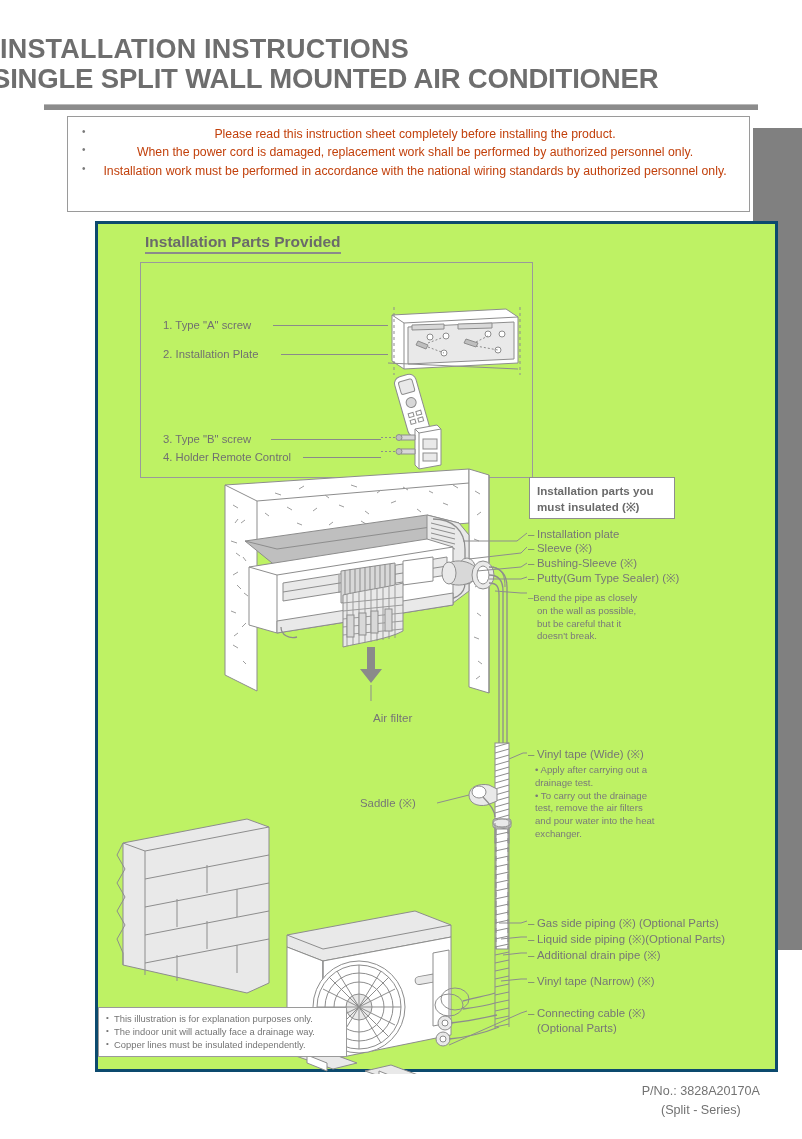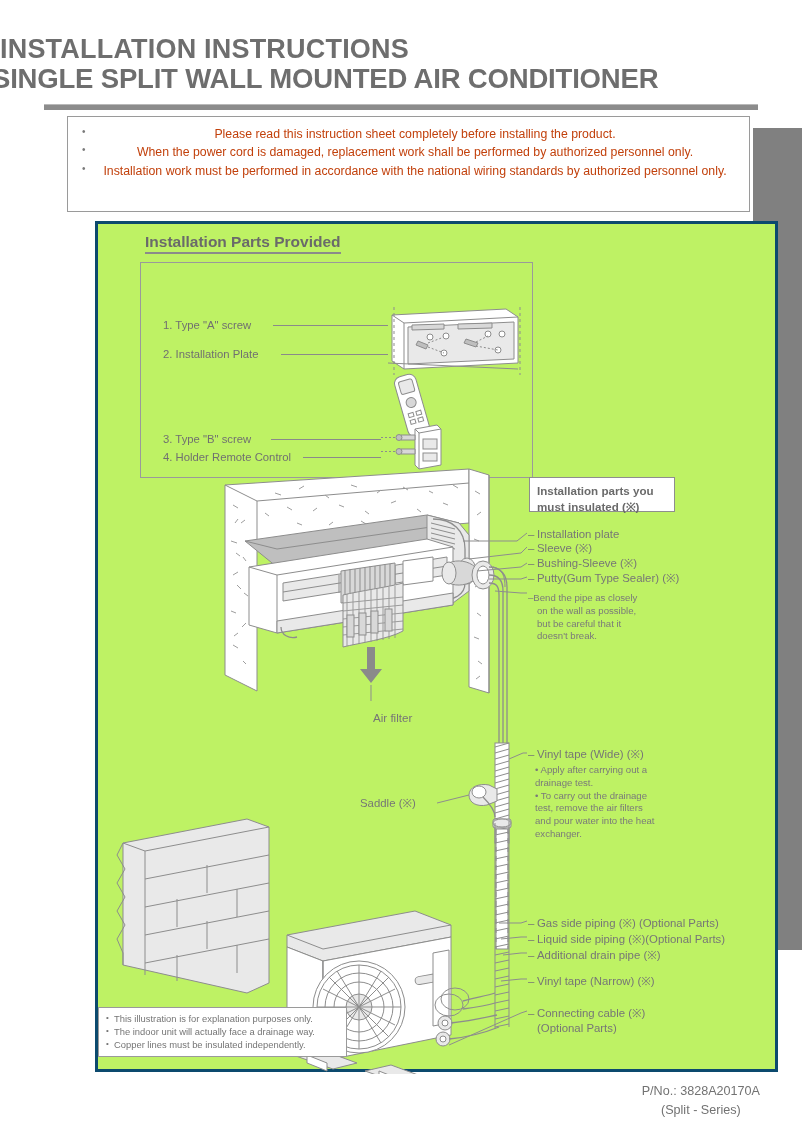--- a/index.html
+++ b/index.html
@@ -35,21 +35,21 @@
   .section-title{position:absolute;left:47px;top:9px;font-size:15.5px;font-weight:bold;color:#6a6a6a;
                  border-bottom:2px solid #8b8b8b;padding-bottom:1px;}
 
   
   .parts-box{position:absolute;left:42px;top:38px;width:393px;height:216px;
              border:1px solid #9a9a9a;box-sizing:border-box;}
   .parts-label{position:absolute;font-size:11.3px;color:#707070;white-space:nowrap;}
   .lead{position:absolute;height:1px;background:#8a8a8a;}
 
   
-  .purchase-box{position:absolute;left:431px;top:253px;width:146px;height:35px;
+  .purchase-box{position:absolute;left:431px;top:253px;width:146px;height:42px;
                 border:1px solid #8e8e8e;box-sizing:border-box;background:#fff;}
   .purchase-box span{display:block;font-size:11.6px;line-height:1.35;padding:5px 0 0 7px;color:#6a6a6a;font-weight:600;}
 
   
   .callout{position:absolute;font-size:11.4px;line-height:1.33;color:#767676;white-space:nowrap;}
   .callout .dash{display:inline-block;width:9px;}
   .callout-sub{position:absolute;font-size:9.6px;line-height:1.33;color:#7a7a7a;}
 
   
   .note-box{position:absolute;left:0px;top:783px;width:249px;height:50px;

